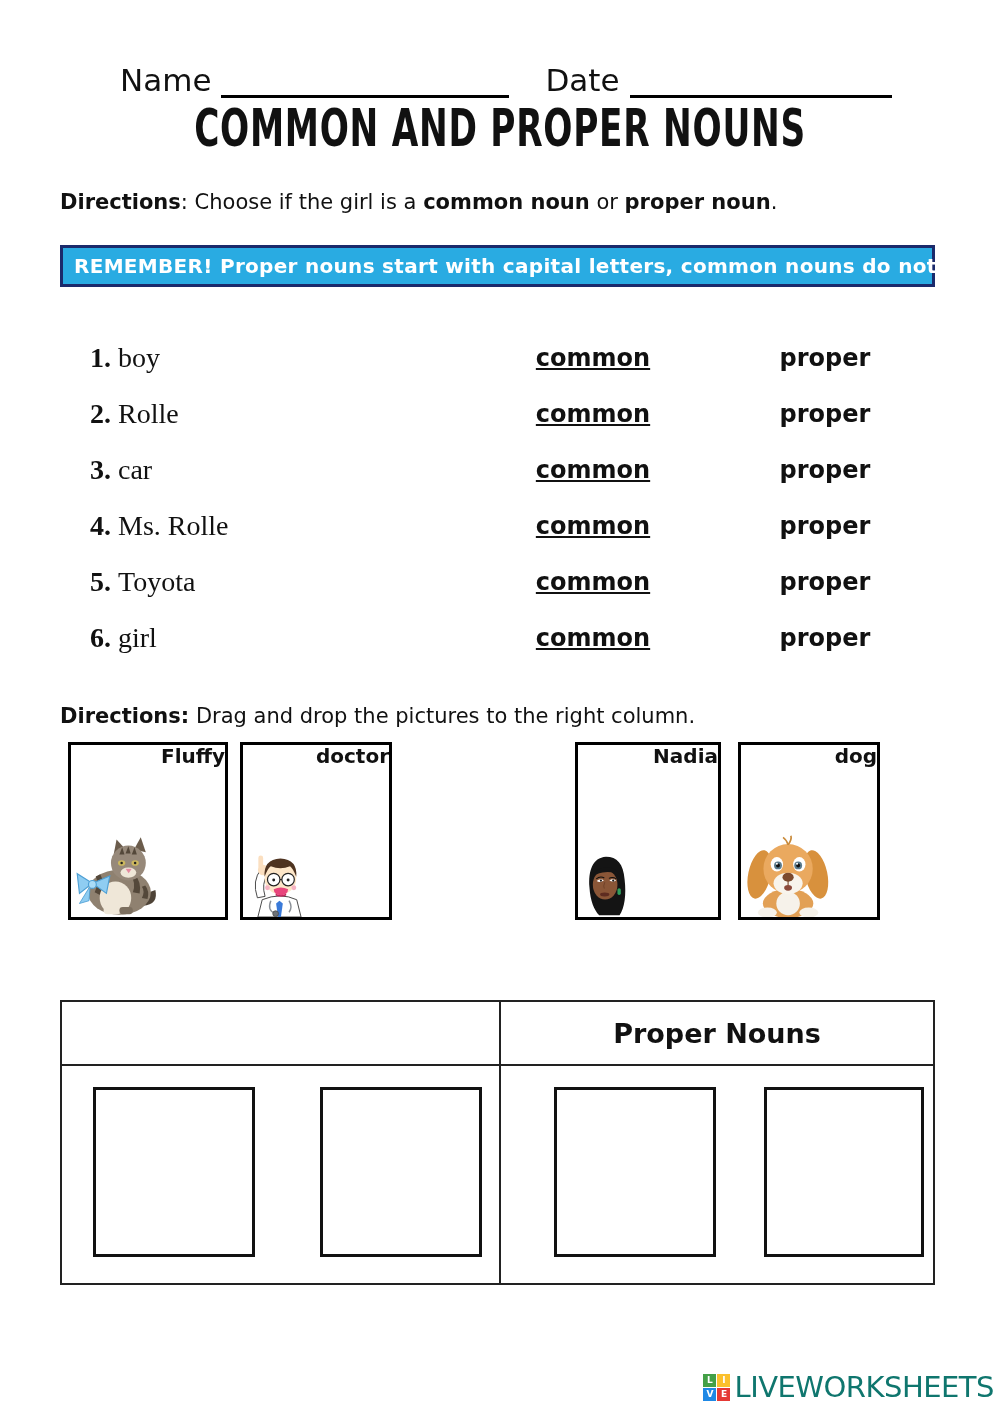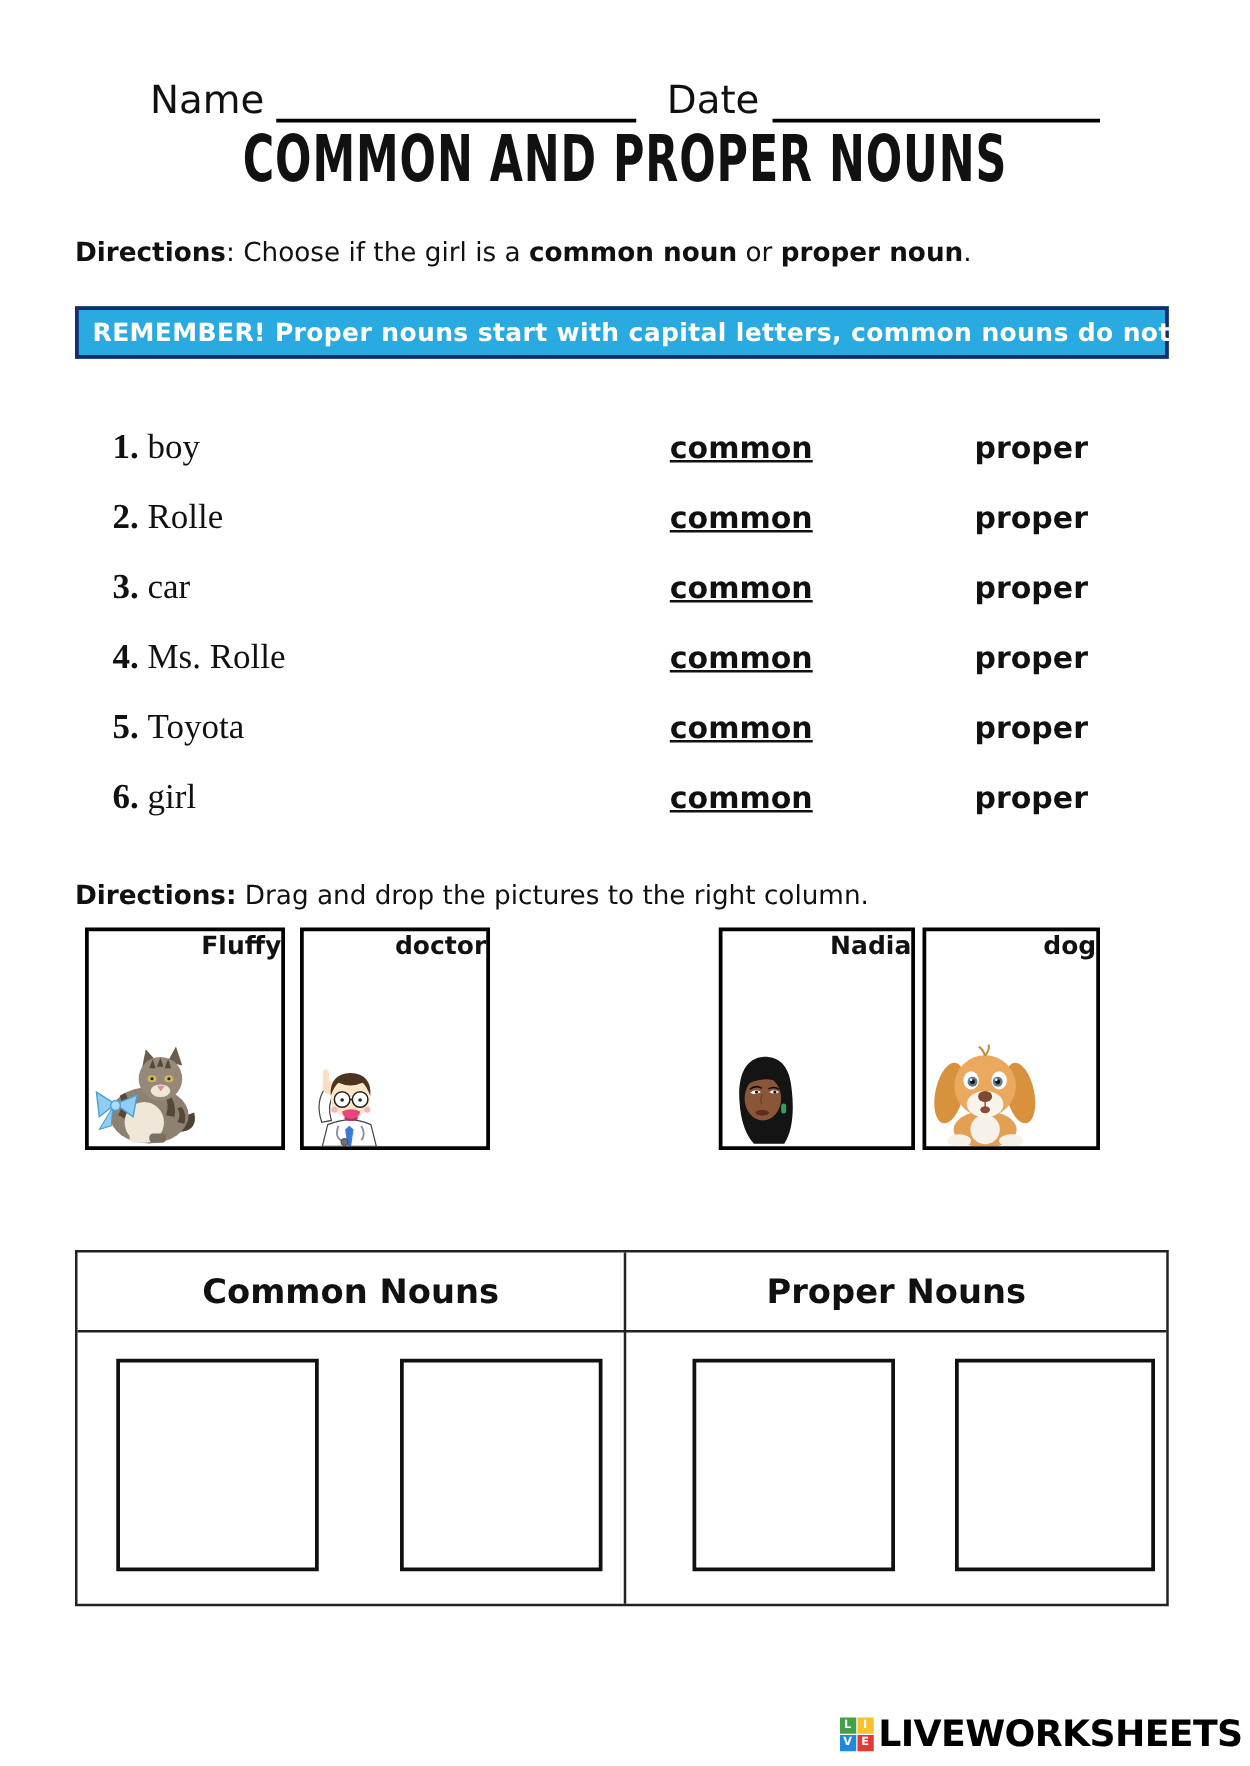--- a/index.html
+++ b/index.html
@@ -4,21 +4,21 @@
 <style>
   html,body{margin:0;padding:0;background:#fff;}
   body{width:1000px;height:1413px;position:relative;overflow:hidden;
        font-family:"DejaVu Sans","Liberation Sans",sans-serif;color:#111;}
 
   
   .header-line{position:absolute;left:120px;top:62px;display:flex;align-items:flex-end;font-size:31px;}
   .fill-line{display:inline-block;border-bottom:3px solid #000;height:30px;margin-left:10px;}
   .line-name{width:288px;}
   .line-date{width:262px;}
-  .date-label{margin-left:24px;text-align:right;}
+  .date-label{margin-left:36px;text-align:right;}
 
   
   .title-wrap{position:absolute;top:100px;left:0;width:1000px;text-align:center;}
   .title-text{display:inline-block;font-size:47px;font-weight:bold;white-space:nowrap;
               transform:scale(0.73,1.1);letter-spacing:1px;}
 
   
   .directions{position:absolute;left:60px;font-size:21px;}
   .d1{top:190px;}
   .d2{top:704px;}
@@ -42,21 +42,21 @@
 
   
   .cards{position:absolute;left:0;top:742px;width:1000px;height:186px;}
   .card{position:absolute;top:0;height:178px;border:3px solid #000;box-sizing:border-box;
         background:#fff;display:flex;flex-direction:row;}
   .card-img{flex:1;display:flex;align-items:flex-end;justify-content:center;overflow:hidden;}
   .card-img svg{width:100%;height:100%;}
   .card-label{text-align:center;font-weight:bold;font-size:20px;padding:0 0 5px;line-height:22px;}
   .card-fluffy{left:68px;width:160px;}
   .card-doctor{left:240px;width:152px;}
-  .card-nadia{left:575px;width:157px;gap:17px;}
+  .card-nadia{left:575px;width:146px;gap:17px;}
   .card-dog{left:738px;width:142px;justify-content:flex-end;}
 
   
   .sort-table{position:absolute;left:60px;top:1000px;width:875px;height:285px;box-sizing:border-box;
               border:2px solid #222;}
   .sort-vdiv{position:absolute;left:437px;top:0;bottom:0;width:2px;background:#222;}
   .sort-hline{position:absolute;top:62px;left:0;right:0;height:2px;background:#222;}
   .sort-hdr{position:absolute;top:0;height:62px;display:flex;align-items:center;justify-content:center;
             font-weight:bold;font-size:27px;}
   .hdr-left{left:0;width:437px;}
@@ -66,21 +66,21 @@
   .slot-1{left:31px;}
   .slot-2{left:258px;}
   .slot-3{left:492px;}
   .slot-4{left:702px;width:160px;}
 
   
   .footer-logo{position:absolute;top:1372px;right:6px;display:flex;align-items:center;gap:4px;height:30px;}
   .lw-grid{display:grid;grid-template-columns:13px 13px;grid-template-rows:13px 13px;gap:1px;}
   .lw-sq{display:flex;align-items:center;justify-content:center;color:#fff;font-size:9px;
          font-weight:bold;line-height:1;}
-  .lw-text{font-size:29px;font-weight:700;color:#000000;letter-spacing:-0.5px;white-space:nowrap;}
+  .lw-text{font-size:29px;font-weight:400;color:#0f766e;letter-spacing:-0.5px;white-space:nowrap;}
 </style>
 </head>
 <body>
 
 <div class="header-line">
   <span>Name</span>
   <span class="fill-line line-name"></span>
   <span class="date-label">Date</span>
   <span class="fill-line line-date"></span>
 </div>
@@ -249,21 +249,20 @@
       </svg>
     </div>
     <div class="card-label">dog</div>
   </div>
 
 </div>
 
 <div class="sort-table">
   <div class="sort-vdiv"></div>
   <div class="sort-hline"></div>
-  <div class="sort-hdr hdr-left">Common Nouns</div>
   <div class="sort-hdr hdr-right">Proper Nouns</div>
   <div class="drop-slot slot-1"></div>
   <div class="drop-slot slot-2"></div>
   <div class="drop-slot slot-3"></div>
   <div class="drop-slot slot-4"></div>
 </div>
 
 <div class="footer-logo">
   <div class="lw-grid">
     <div class="lw-sq" style="background-color: rgb(67, 160, 71);">L</div>

